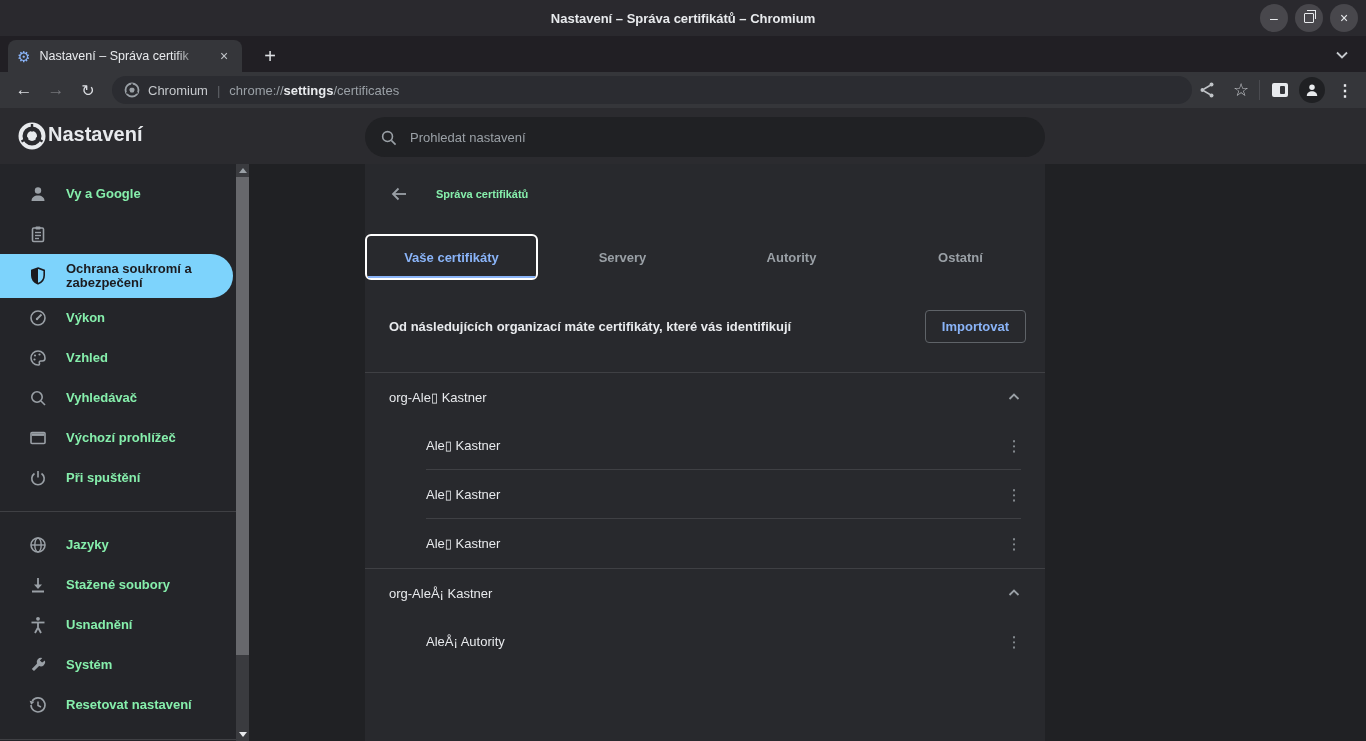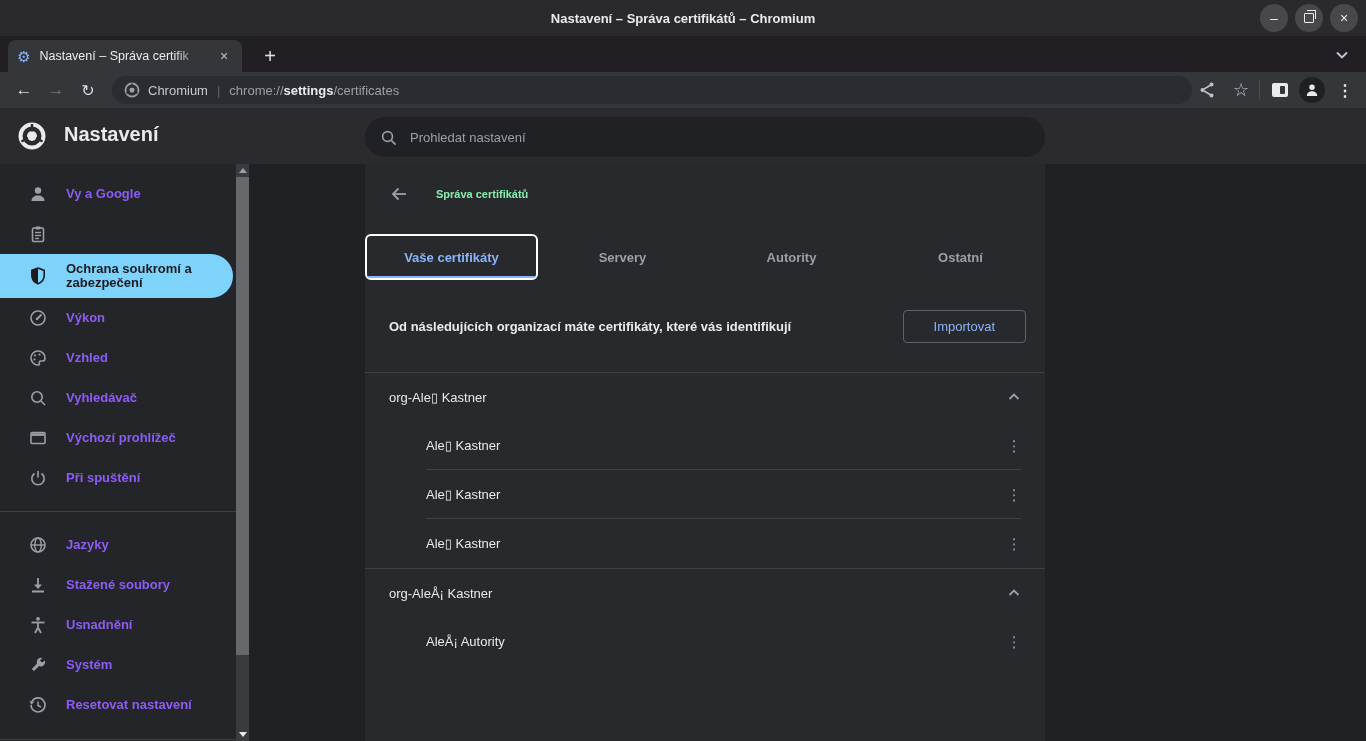--- a/index.html
+++ b/index.html
@@ -46,32 +46,32 @@
   .omni-grey { color:#9aa0a6; }
   .omni-hl { color:#e8eaed; font-weight:700; }
   .tb-icon { position:absolute; top:76px; width:28px; height:28px; display:flex;
     align-items:center; justify-content:center; cursor:pointer; }
   .tb-sep { position:absolute; left:1259px; top:80px; width:1px; height:20px; background:#4a4b50; }
   .avatar-circle { width:26px; height:26px; border-radius:50%; background:#1f2023;
     display:flex; align-items:center; justify-content:center; }
   
   .settings-header { position:absolute; left:0; top:108px; width:1366px; height:56px; background:#2b2b2f; }
   .sh-logo { position:absolute; left:18px; top:14px; }
-  .sh-title { position:absolute; left:64px; top:15px; font-size:20px; font-weight:700; color:#e8eaed; }
+  .sh-title { position:absolute; left:48px; top:15px; font-size:20px; font-weight:700; color:#e8eaed; }
   .search-pill { position:absolute; left:365px; top:117px; width:680px; height:40px; border-radius:20px;
     background:#202124; display:flex; align-items:center; padding:0 15px; }
   .search-pill input { background:transparent; border:none; outline:none; color:#cfd1d4;
     font-size:13px; font-family:Liberation Sans, sans-serif; margin-left:13px; width:560px; }
   .search-pill input::placeholder { color:#9aa0a6; }
   
   .sidebar { position:absolute; left:0; top:164px; width:236px; height:577px; background:#242529;
     padding-top:10px; }
   .side-item { display:flex; align-items:center; min-height:40px; padding:3px 6px 3px 28px; cursor:pointer; }
   .side-icon { width:20px; flex:0 0 20px; display:flex; align-items:center; }
-  .side-label { margin-left:18px; color:#8b5cf6; font-size:13px; font-weight:700;
+  .side-label { margin-left:18px; color:#86efac; font-size:13px; font-weight:700;
     line-height:14px; max-width:162px; }
   .side-item.selected { background:#7dd3fc; border-radius:0 24px 24px 0; margin-right:3px; min-height:44px; }
   .side-item.selected .side-label { color:#1b1b1f; }
   .side-divider { height:1px; background:#3f4044; margin:13px 0; }
   .side-divider.bottom { margin:14px 0 0 0; }
   
   .scrollbar { position:absolute; left:236px; top:164px; width:13px; height:577px; background:#3a3b3f; }
   .sb-arrow-up { position:absolute; top:4px; left:2.5px; width:0; height:0;
     border-left:4px solid transparent; border-right:4px solid transparent; border-bottom:5px solid #9aa0a6; }
   .sb-thumb { position:absolute; top:13px; left:0; width:13px; height:478px; background:#67686c; cursor:pointer; }
@@ -85,22 +85,22 @@
   .card-title { font-size:11px; font-weight:700; color:#86efac; }
   .tabs-row { display:flex; height:46px; margin-top:10px; }
   .ctab { flex:1; display:flex; align-items:center; justify-content:center; color:#9aa0a6;
     font-size:13px; font-weight:700; position:relative; cursor:pointer; }
   .ctab.selected { color:#8ab4f8; border:2px solid #ffffff; border-radius:6px; }
   .ctab.selected:after { content:""; position:absolute; left:1px; right:1px; bottom:0; height:2px;
     background:#8ab4f8; }
   .info-row { display:flex; align-items:center; margin-top:24px; height:44px; padding:0 19px 0 24px; }
   .info-text { flex:1; font-size:13px; font-weight:700; color:#e8eaed; }
   .import-btn { border:1px solid #5f6368; border-radius:4px; background:transparent; color:#8ab4f8;
-    font-size:13px; font-weight:400; font-family:"Liberation Sans",sans-serif;
-    padding:8px 30px; cursor:pointer; }
+    font-size:13px; font-weight:700; font-family:"Liberation Sans",sans-serif;
+    padding:8px 16px; cursor:pointer; }
   .full-divider { height:1px; background:#3f4044; margin-top:24px; }
   .group-header { height:48px; display:flex; align-items:center; padding:0 20px 0 24px; cursor:pointer; }
   .group-name { flex:1; font-size:13px; color:#e8eaed; }
   .chev-btn { width:22px; height:22px; display:flex; align-items:center; justify-content:center; cursor:pointer; }
   .cert-row { height:49px; display:flex; align-items:center; padding:0 20px 0 61px; position:relative; }
   .cert-name { flex:1; font-size:13px; color:#e8eaed; }
   .kebab { width:22px; height:22px; display:flex; align-items:center; justify-content:center;
     color:#9aa0a6; font-size:15px; letter-spacing:0; cursor:pointer; }
   .cert-row.with-div:after { content:""; position:absolute; left:61px; right:24px; bottom:0; height:1px;
     background:#3f4044; }

